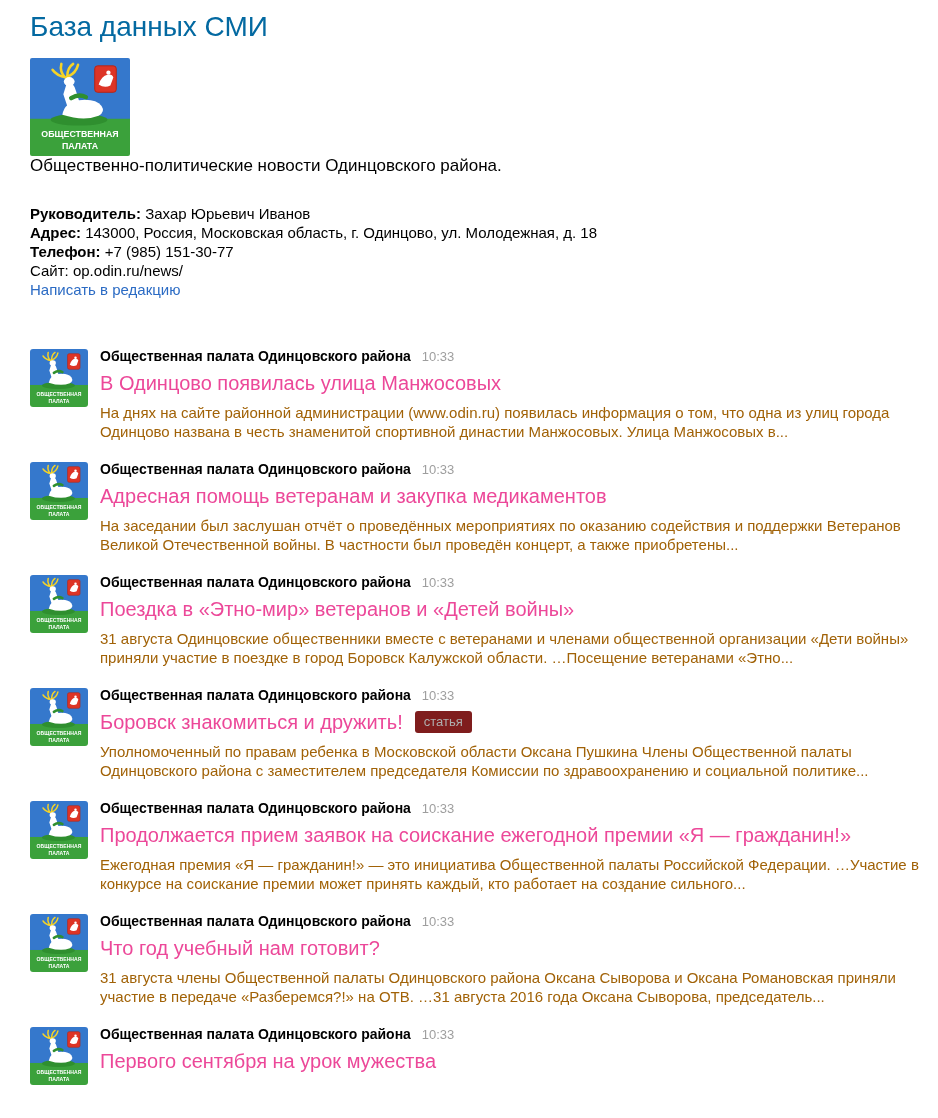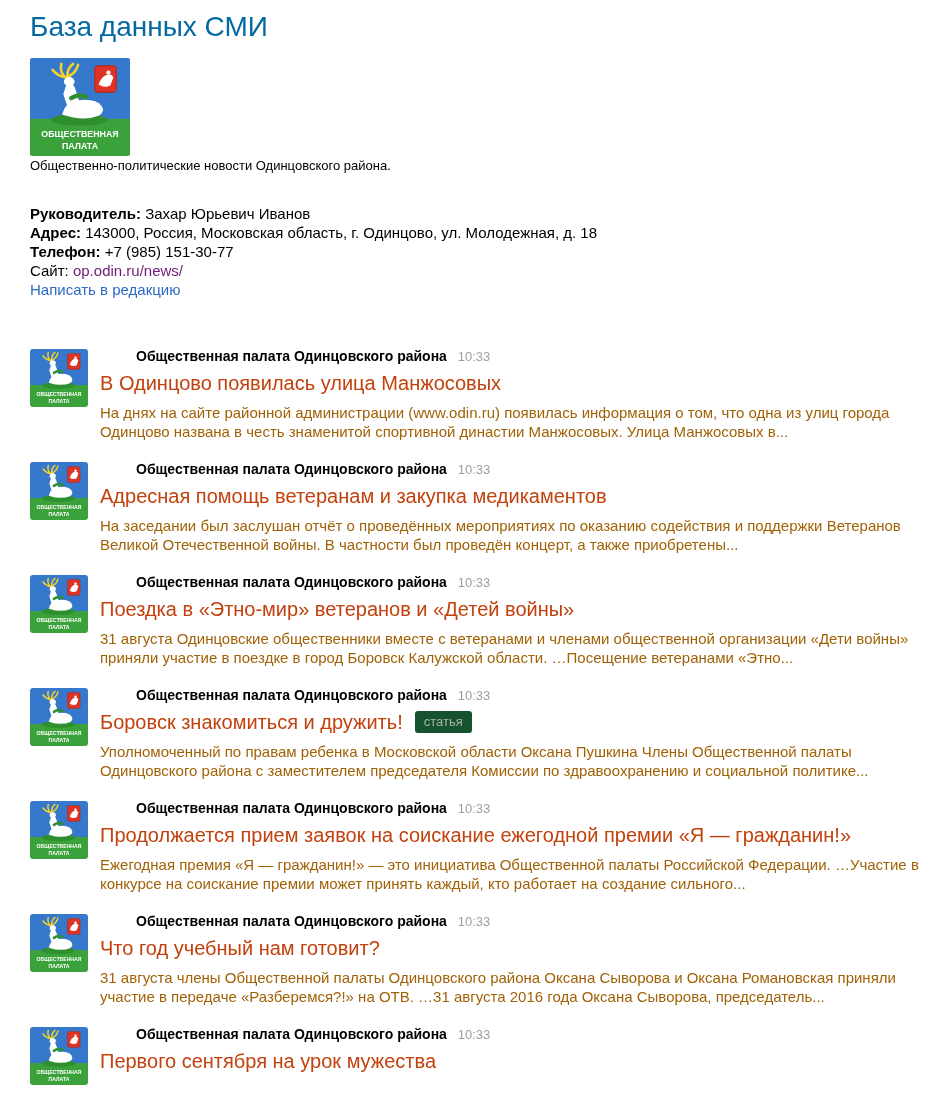--- a/index.html
+++ b/index.html
@@ -30,35 +30,35 @@
     overflow: hidden;
   }
   .org-name {
     margin-top: 17px;
     font-size: 15px;
     font-weight: bold;
     line-height: 20px;
     color: #000;
   }
   .org-desc {
-    font-size: 13px;
+    font-size: 17px;
     line-height: 20px;
     color: #000;
   }
   .info-block { margin-top: 28px; }
   .info-line {
     font-size: 15px;
     line-height: 19px;
     color: #000;
   }
   .info-line .lbl { font-weight: bold; }
   .info-line .lbl-plain { font-weight: 400; }
   .info-line .val { font-weight: 400; }
   a { text-decoration: none; }
-  .site-link { color: #701a75; }
+  .site-link { color: #000000; }
   .write-link { color: #2b6bc4; }
   .news-list { margin-top: 48px; }
   .news-item {
     position: relative;
     padding-left: 70px;
     margin-bottom: 13px;
     min-height: 100px;
   }
   .avatar {
     position: absolute;
@@ -68,44 +68,43 @@
     height: 58px;
     border-radius: 3px;
     overflow: hidden;
     display: block;
     cursor: pointer;
   }
   .item-head {
     font-size: 14px;
     line-height: 16px;
     padding-top: 1px;
-    margin-left: 36px;
   }
   .src-name { font-weight: bold; color: #000; }
   .story-time {
     font-size: 13px;
     color: #9e9e9e;
     margin-left: 7px;
     font-weight: 400;
   }
   .story-title {
     display: block;
     margin-top: 5px;
     font-size: 20px;
     line-height: 26px;
     color: #56289b;
     font-weight: 400;
   }
-  .story-title .title-text { color: #c2410c; }
+  .story-title .title-text { color: #ec4899; }
   .badge {
     display: inline-block;
     font-size: 13px;
     line-height: 13px;
     color: #aeaeae;
-    background: #14532d;
+    background: #7f1d1d;
     border-radius: 3px;
     padding: 4px 9px 5px;
     margin-left: 12px;
     vertical-align: 3px;
   }
   .story-snippet {
     margin-top: 7px;
     font-size: 15px;
     line-height: 19px;
     color: #a16207;

